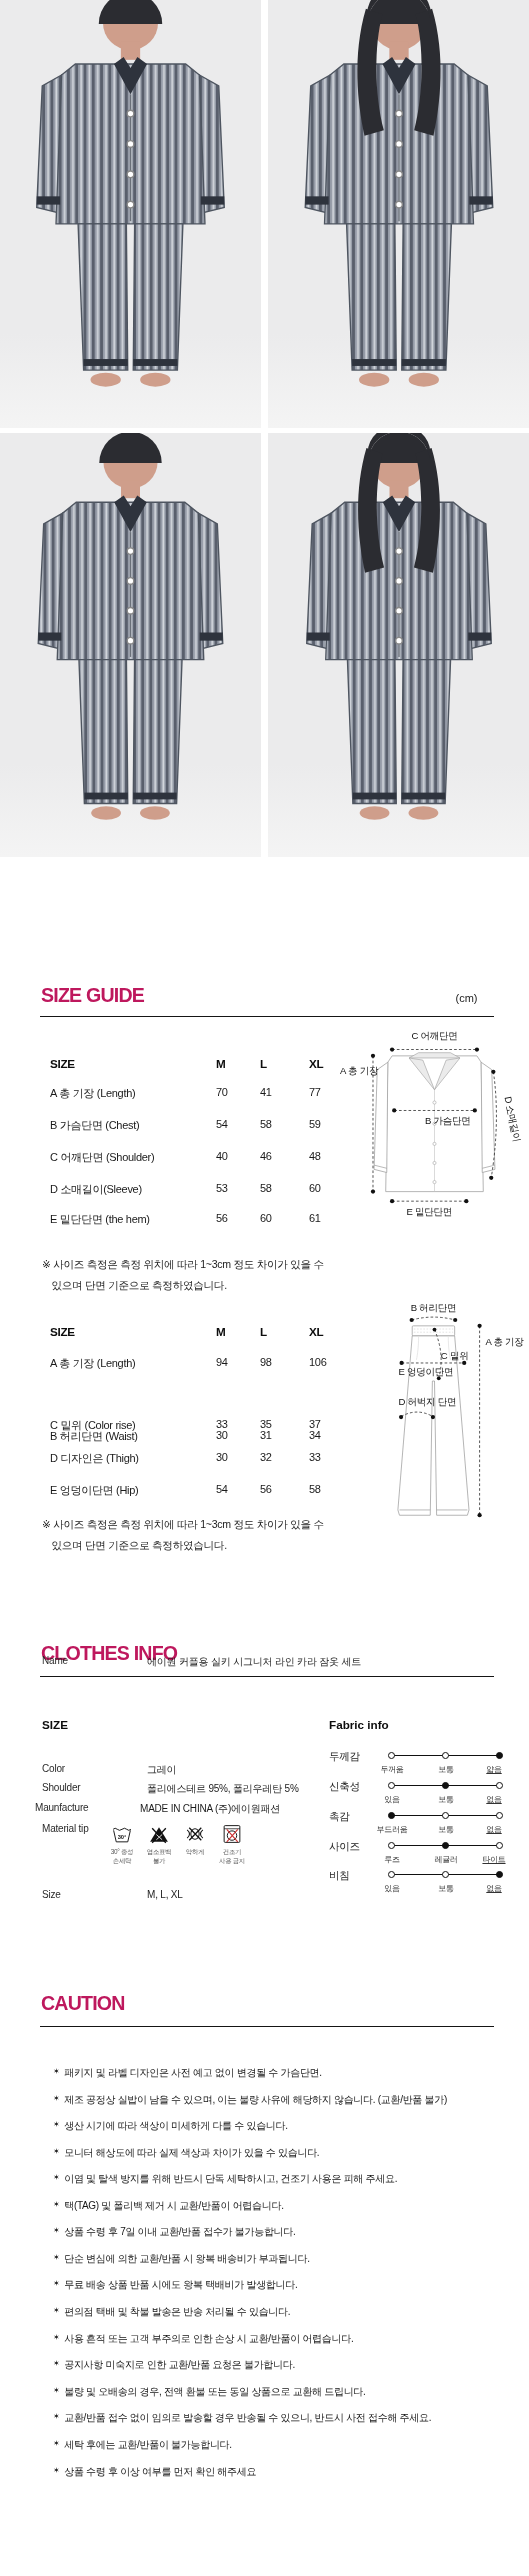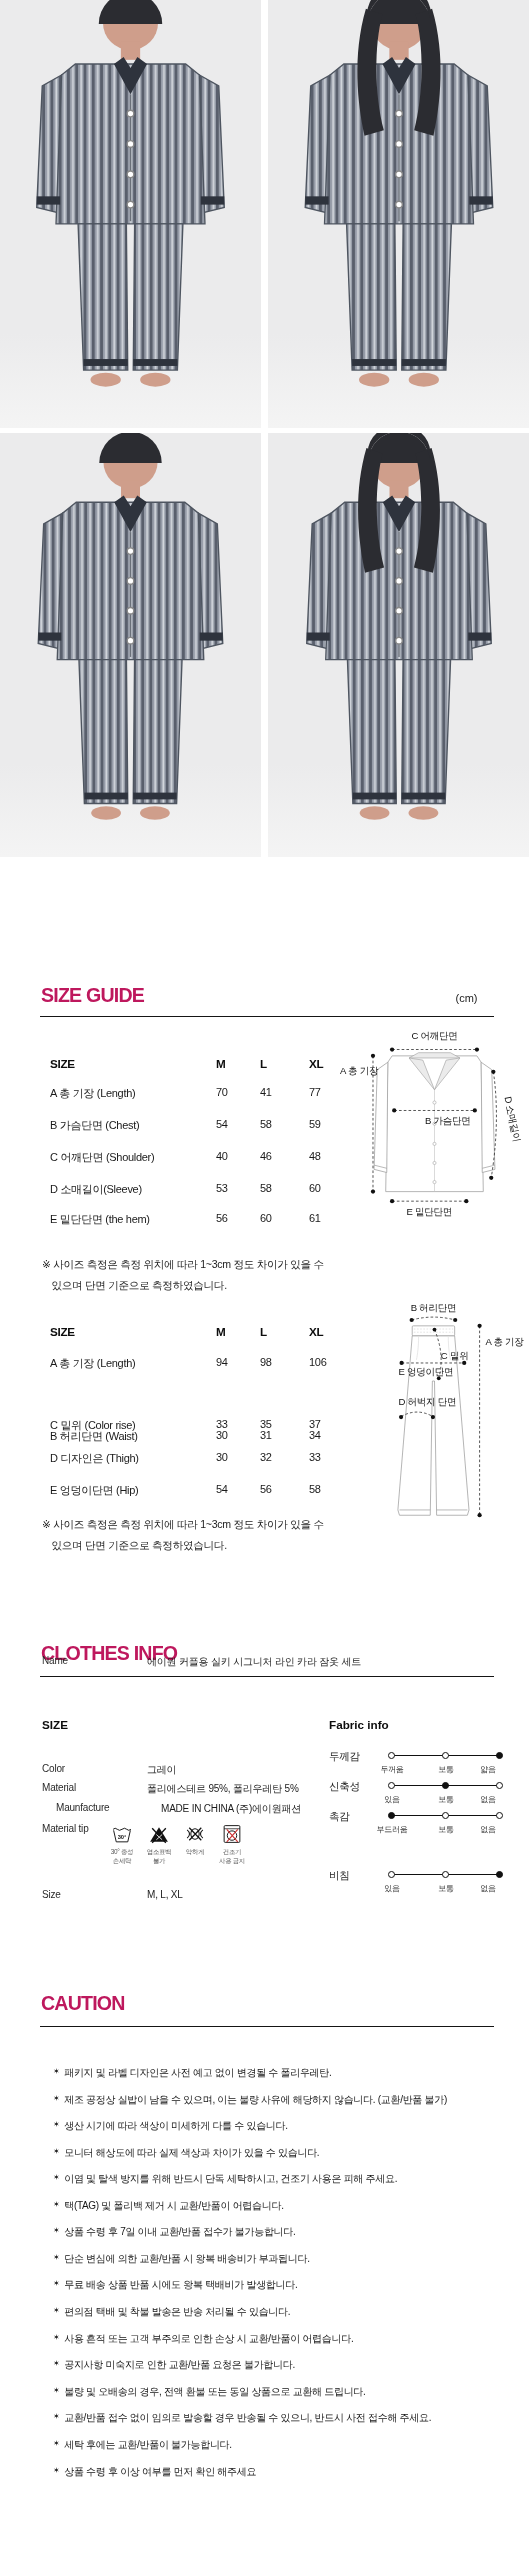--- a/index.html
+++ b/index.html
@@ -28,21 +28,21 @@
   .d-val{position:absolute;left:69px;top:0;color:#1c1c1c;white-space:nowrap;margin-left:36px;}
   .wash-cap{position:absolute;width:40px;text-align:center;font-size:6.4px;line-height:8.5px;color:#555;letter-spacing:-0.3px;}
   .frow{left:329px;width:201px;height:27.6px;}
   .flabel{position:absolute;left:0;top:0;font-size:10.6px;color:#1c1c1c;letter-spacing:-0.3px;}
   .fdots{position:absolute;left:59px;top:2.1px;width:116px;height:7.4px;}
   .fline{position:absolute;left:3.2px;right:3.2px;top:3.2px;height:0.8px;background:#111;}
   .dot{position:absolute;top:0;width:6.9px;height:6.9px;box-sizing:border-box;border:0.8px solid #111;border-radius:50%;background:#fff;}
   .dot.filled{background:#111;}
   .dot.p0{left:0;} .dot.p1{left:54px;} .dot.p2{left:108px;}
   .fopt{position:absolute;top:13.8px;width:42px;text-align:center;font-size:8px;color:#333;letter-spacing:-0.3px;}
-  .o0{left:42px;} .o1{left:96px;} .o2{left:138px;}
+  .o0{left:42px;} .o1{left:96px;} .o2{left:144px;text-decoration:underline;}
   .crow{left:53px;width:466px;display:flex;gap:4.8px;font-size:10px;color:#161616;letter-spacing:-0.3px;white-space:nowrap;}
   .star{font-size:8px;padding-top:1.1px;}
   .wicon{position:absolute;width:22px;height:22px;}
 </style>
 </head>
 <body>
 
 <div id="page">
 
   <svg width="0" height="0" style="position:absolute" aria-hidden="true">
@@ -263,24 +263,24 @@
 
   <div class="abs d-row" style="left:42px;top:1655px;width:286px">
     <span class="d-lab">Name</span>
     <span class="d-val">에이원 커플용 실키 시그니처 라인 카라 잠옷 세트</span>
   </div>
   <div class="abs d-row" style="left:42px;top:1763px;width:286px">
     <span class="d-lab">Color</span>
     <span class="d-val">그레이</span>
   </div>
   <div class="abs d-row" style="left:42px;top:1782px;width:286px">
-    <span class="d-lab">Material</span>
+    <span class="d-lab">Shoulder</span>
     <span class="d-val">폴리에스테르 95%, 폴리우레탄 5%</span>
   </div>
-  <div class="abs d-row" style="left:56px;top:1802px;width:286px">
+  <div class="abs d-row" style="left:35px;top:1802px;width:286px">
     <span class="d-lab">Maunfacture</span>
     <span class="d-val">MADE IN CHINA (주)에이원패션</span>
   </div>
   <div class="abs d-row" style="left:42px;top:1823px;width:286px">
     <span class="d-lab">Material tip</span>
   </div>
 
   <svg class="wicon" style="left:111px;top:1823px" viewBox="0 0 42 42">
     <path d="M4,12 Q8,8 12,12 T21,12 T30,12 T38,12" fill="none" stroke="#111" stroke-width="1.8"></path>
     <path d="M5,14 L10,36 H32 L37,14" fill="none" stroke="#111" stroke-width="1.8"></path>
@@ -356,39 +356,51 @@
     <div class="fdots">
         <span class="fline"></span>
         <i class="dot p0 filled"></i>
         <i class="dot p1"></i>
         <i class="dot p2"></i>
       </div>
     <span class="fopt o0">부드러움</span>
     <span class="fopt o1">보통</span>
     <span class="fopt o2">없음</span>
   </div>
+  <div class="abs frow" style="top:1840px">
+    <span class="flabel">사이즈</span>
+    <div class="fdots">
+        <span class="fline"></span>
+        <i class="dot p0"></i>
+        <i class="dot p1 filled"></i>
+        <i class="dot p2"></i>
+      </div>
+    <span class="fopt o0">루즈</span>
+    <span class="fopt o1">레귤러</span>
+    <span class="fopt o2">타이트</span>
+  </div>
   <div class="abs frow" style="top:1869px">
     <span class="flabel">비침</span>
     <div class="fdots">
         <span class="fline"></span>
         <i class="dot p0"></i>
         <i class="dot p1"></i>
         <i class="dot p2 filled"></i>
       </div>
     <span class="fopt o0">있음</span>
     <span class="fopt o1">보통</span>
     <span class="fopt o2">없음</span>
   </div>
 
   <div class="abs sec-title" style="left:41px;top:1992px">CAUTION</div>
   <div class="abs rule" style="left:40px;top:2026px;width:454px"></div>
 
   <div class="abs crow" style="top:2066px">
       <span class="star">✶</span>
-      <span>패키지 및 라벨 디자인은 사전 예고 없이 변경될 수 폴리우레탄.</span>
+      <span>패키지 및 라벨 디자인은 사전 예고 없이 변경될 수 가슴단면.</span>
     </div>
   <div class="abs crow" style="top:2093px">
       <span class="star">✶</span>
       <span>제조 공정상 실밥이 남을 수 있으며, 이는 불량 사유에 해당하지 않습니다. (교환/반품 불가)</span>
     </div>
   <div class="abs crow" style="top:2119px">
       <span class="star">✶</span>
       <span>생산 시기에 따라 색상이 미세하게 다를 수 있습니다.</span>
     </div>
   <div class="abs crow" style="top:2146px">

